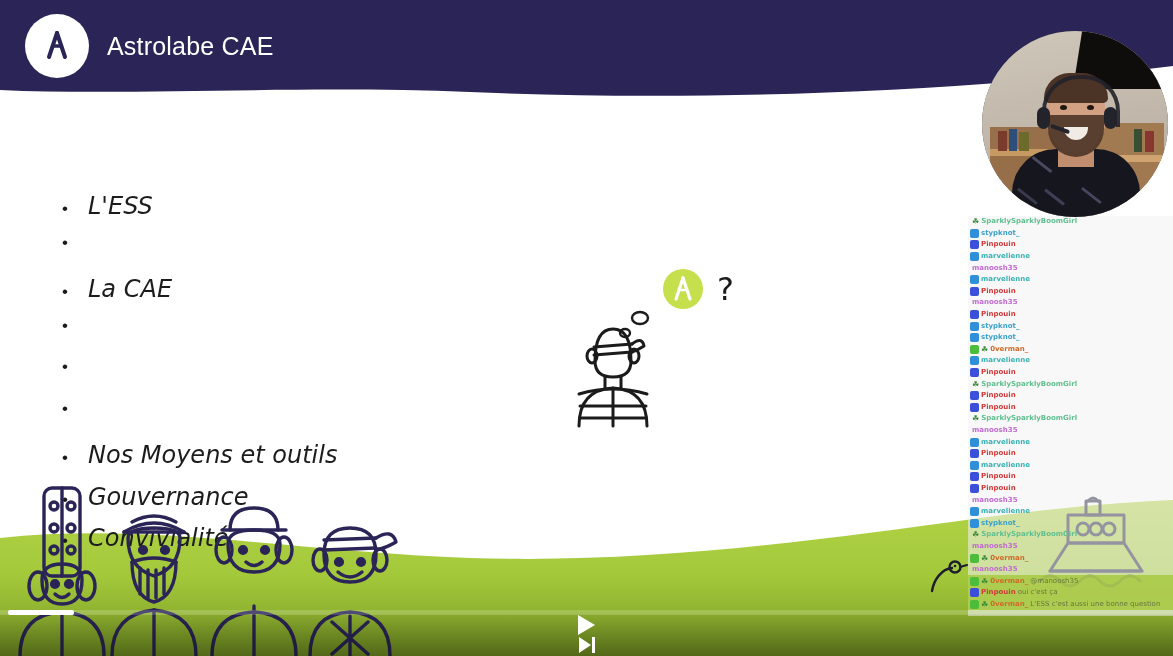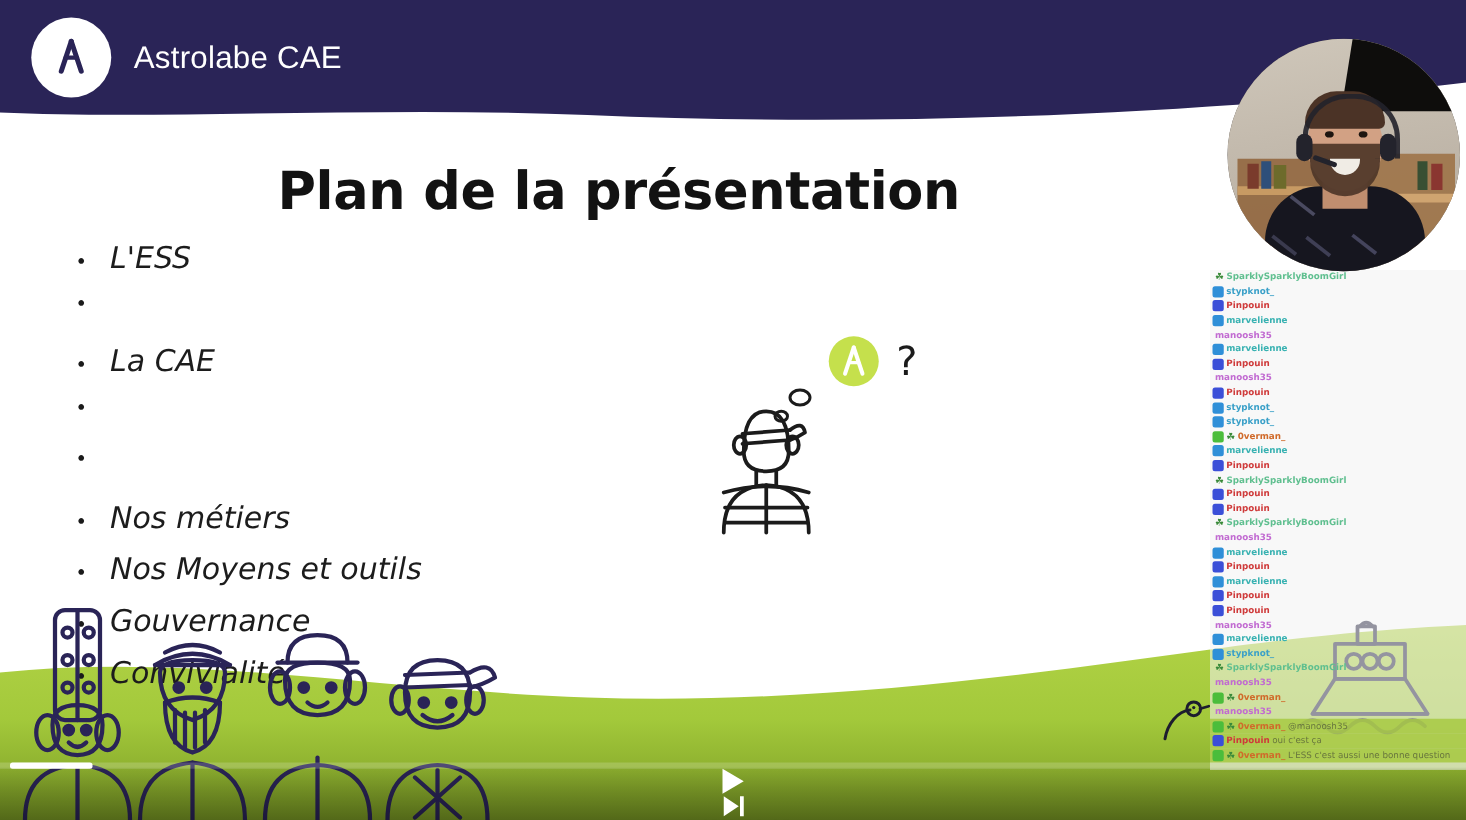--- a/index.html
+++ b/index.html
@@ -453,21 +453,20 @@
       <div class="brand-logo">
         <svg width="40" height="40" viewBox="0 0 40 40" xmlns="http://www.w3.org/2000/svg">
           <path d="M20 7 L12 31" stroke="#2a2457" stroke-width="4" stroke-linecap="round" fill="none"></path>
           <path d="M20 7 L28 31" stroke="#2a2457" stroke-width="4" stroke-linecap="round" fill="none"></path>
           <path d="M15.5 20 L24.5 20" stroke="#2a2457" stroke-width="3.4" stroke-linecap="round" fill="none"></path>
         </svg>
       </div>
       <div class="brand-title">Astrolabe CAE</div>
     </div>
 
-    <div class="slide-title">Plan de la présentation</div>
 
     <div class="bullets" id="bullets">
         <div class="bullet-row">
           <span class="bullet-dot">•</span>
           <span class="bullet-text">L'ESS</span>
         </div>
         <div class="bullet-row">
           <span class="bullet-dot">•</span>
         </div>
         <div class="bullet-row">
@@ -475,21 +474,20 @@
           <span class="bullet-text">La CAE</span>
         </div>
         <div class="bullet-row">
           <span class="bullet-dot">•</span>
         </div>
         <div class="bullet-row">
           <span class="bullet-dot">•</span>
         </div>
         <div class="bullet-row">
           <span class="bullet-dot">•</span>
-          <span class="bullet-text">Nos métiers</span>
         </div>
         <div class="bullet-row">
           <span class="bullet-dot">•</span>
           <span class="bullet-text">Nos Moyens et outils</span>
         </div>
         <div class="bullet-row">
           <span class="bullet-dot">•</span>
           <span class="bullet-text">Gouvernance</span>
         </div>
         <div class="bullet-row">

